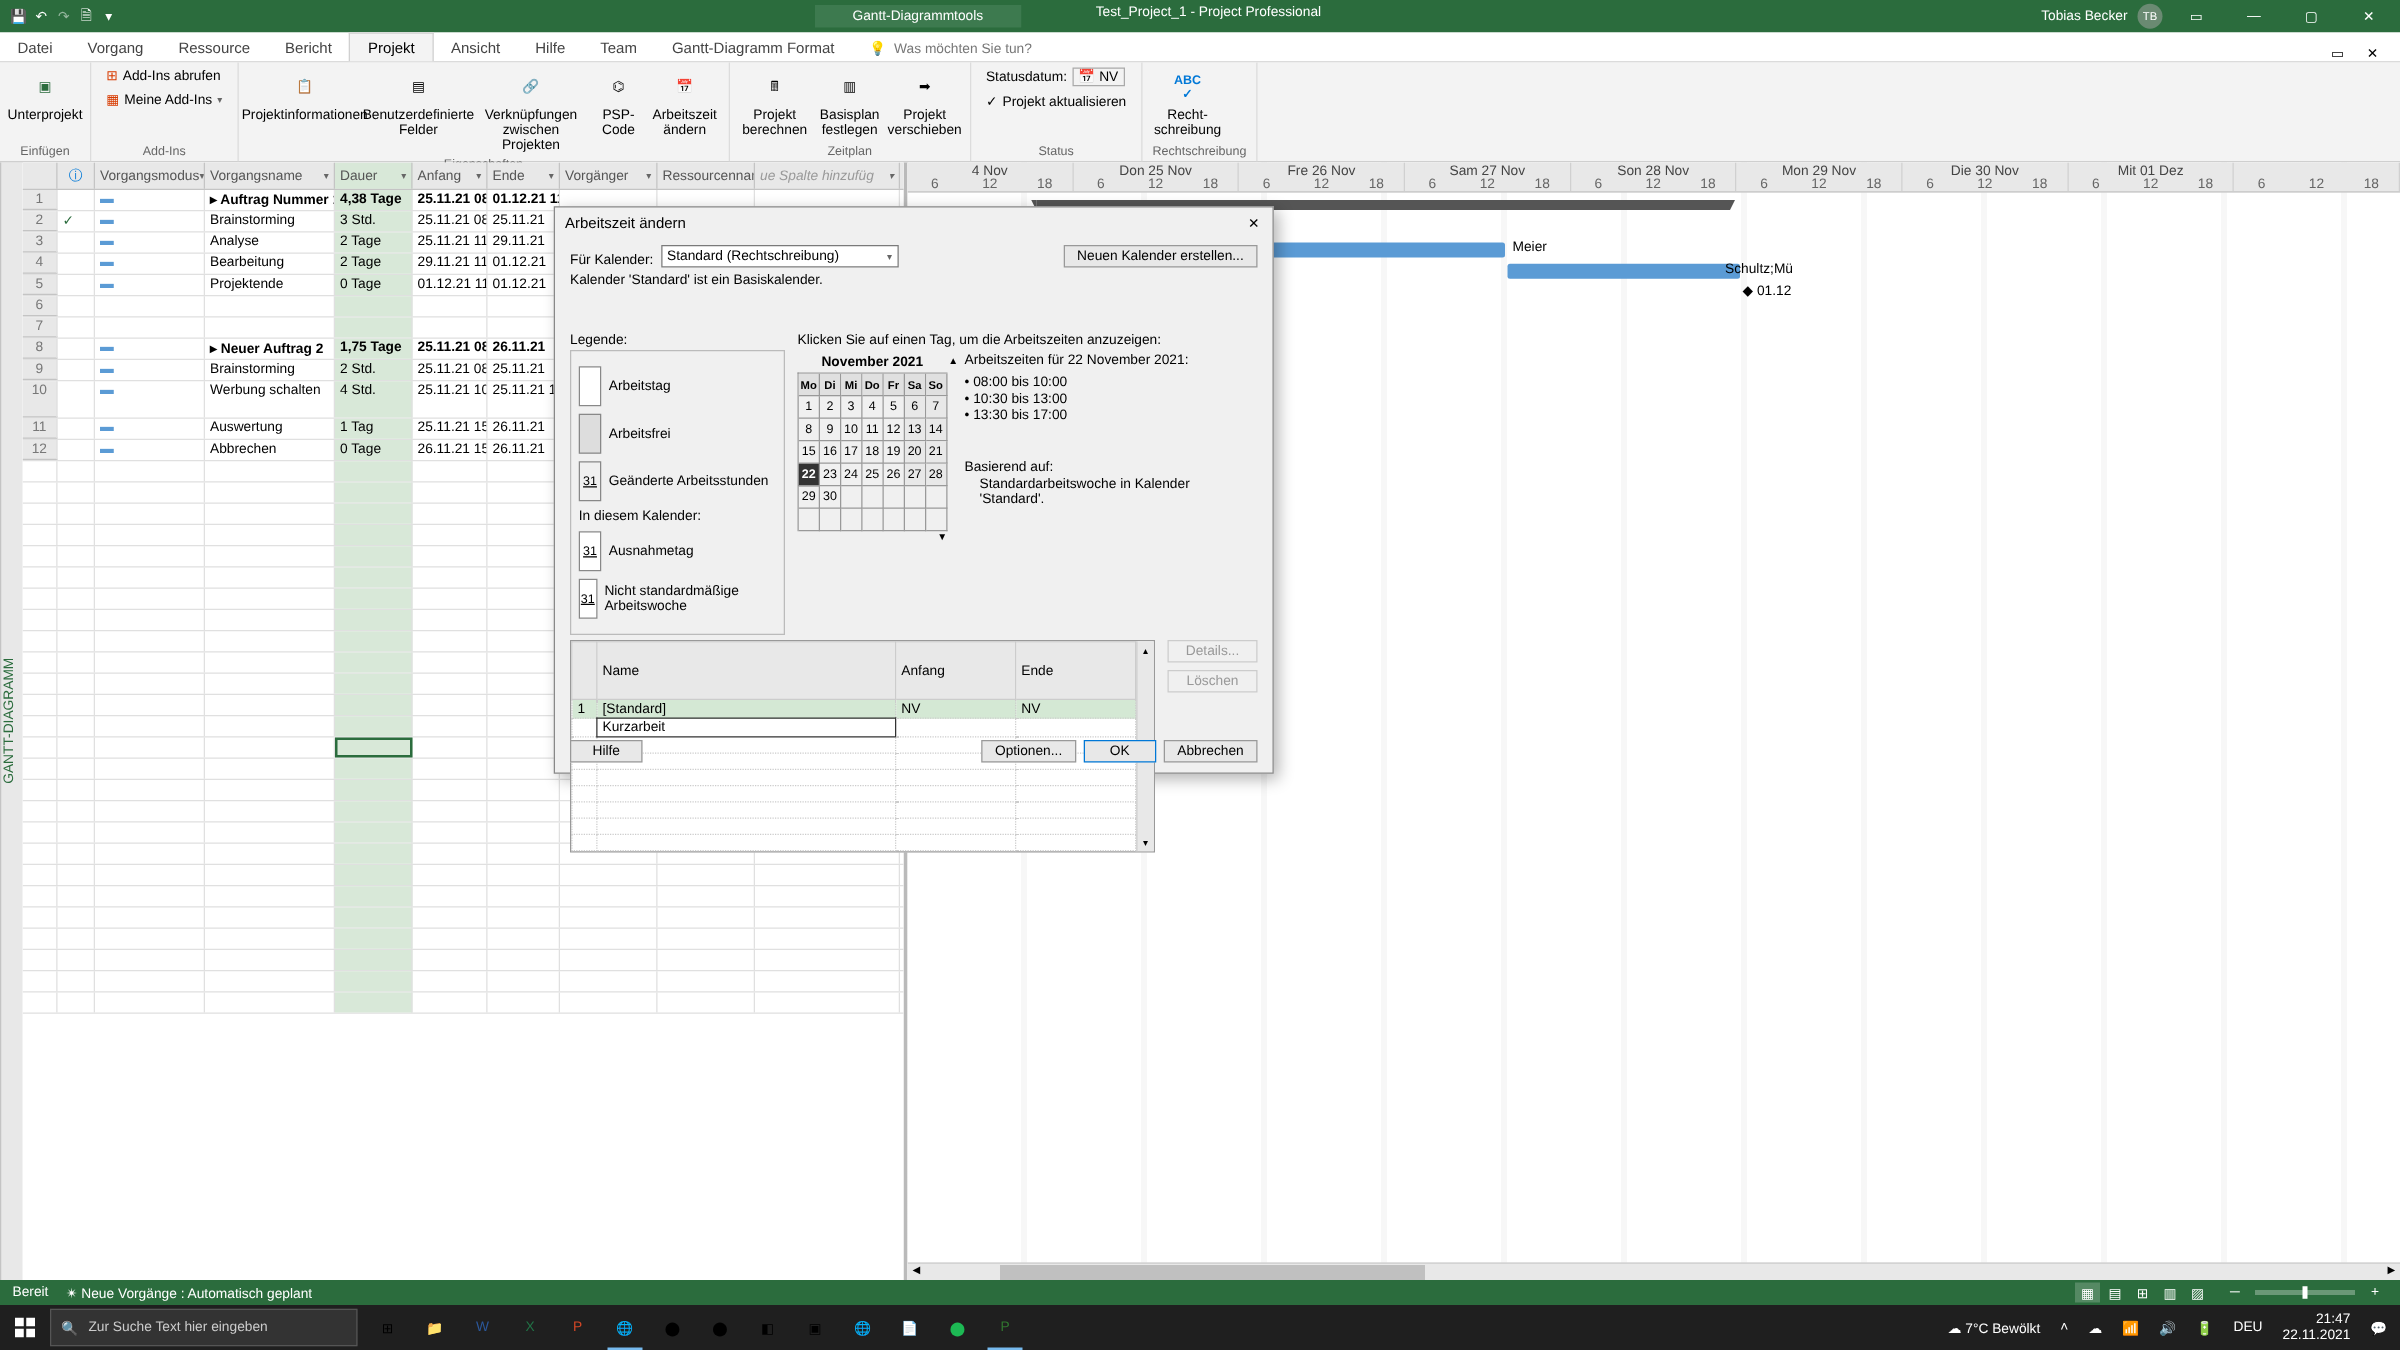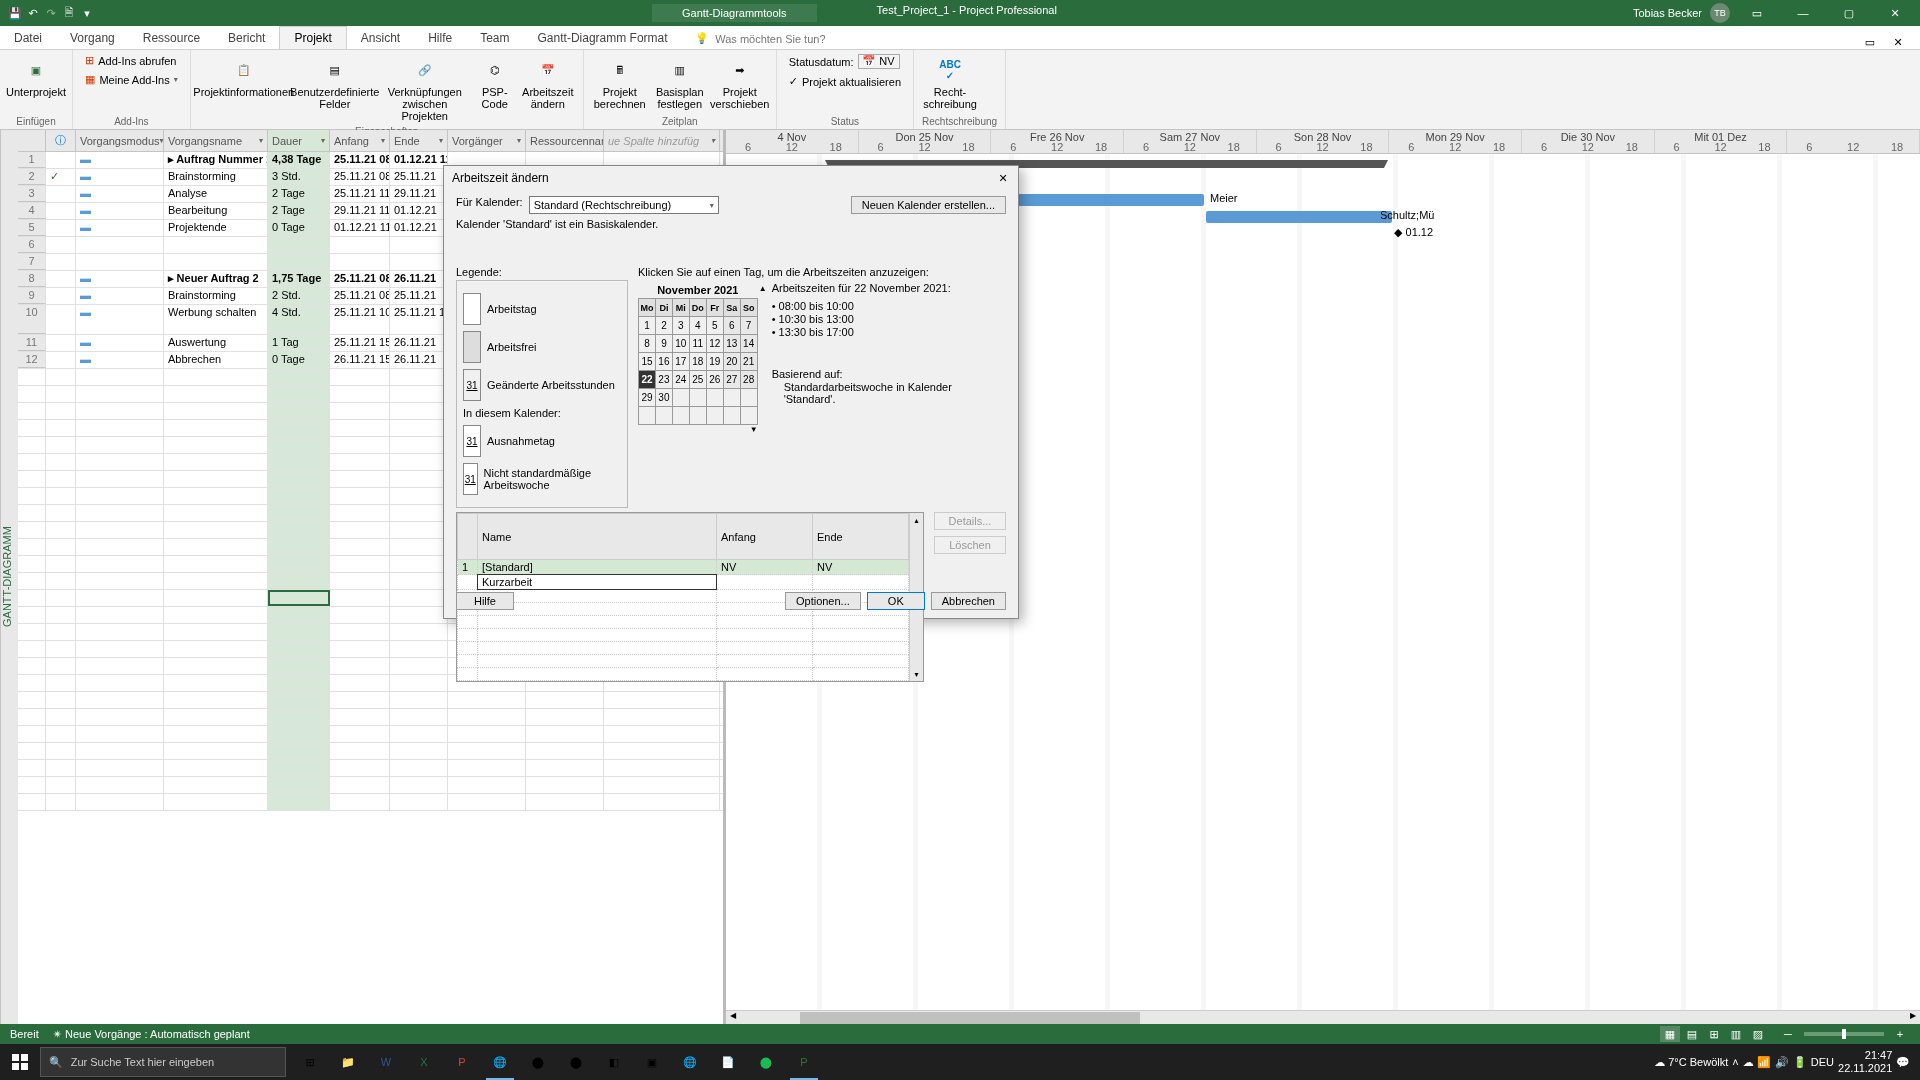--- a/index.html
+++ b/index.html
@@ -74,21 +74,21 @@
 .gantt-bar { position: absolute; height: 12px; background: #5b9bd5; border-radius: 2px; }
 .gantt-summary { position: absolute; height: 8px; background: #555; }
 .gantt-summary::before, .gantt-summary::after { content: ''; position: absolute; top: 0; width: 0; height: 0; border-top: 8px solid #555; }
 .gantt-summary::before { left: -4px; border-left: 4px solid transparent; }
 .gantt-summary::after { right: -4px; border-right: 4px solid transparent; }
 .gantt-label-txt { position: absolute; font-size: 11px; }
 .dialog { position: absolute; left: 443px; top: 165px; width: 576px; height: 454px; background: #f0f0f0; border: 1px solid #888; box-shadow: 4px 4px 12px rgba(0,0,0,0.3); }
 .dialog-title { height: 24px; display: flex; align-items: center; padding: 0 8px; font-size: 12px; }
 .dialog-close { position: absolute; right: 0; top: 0; width: 30px; height: 24px; display: flex; align-items: center; justify-content: center; cursor: pointer; }
 .dialog-body { padding: 6px 12px; }
-.dlg-row { display: flex; align-items: flex-start; gap: 6px; margin-bottom: 4px; font-size: 11px; }
+.dlg-row { display: flex; align-items: flex-end; gap: 6px; margin-bottom: 4px; font-size: 11px; }
 .dlg-select { flex: 0 0 190px; border: 1px solid #7a7a7a; background: white; padding: 1px 4px; height: 18px; display: flex; justify-content: space-between; align-items: center; }
 .dlg-btn { border: 1px solid #999; background: #e8e8e8; padding: 2px 10px; cursor: pointer; font-size: 11px; }
 .dlg-btn.default { border: 1px solid #0078d7; }
 
 .legend-box { border: 1px solid #bbb; padding: 6px; width: 172px; font-size: 11px; }
 .legend-item { display: flex; align-items: center; gap: 6px; margin: 6px 0; }
 .legend-sq { width: 18px; height: 32px; border: 1px solid #888; }
 .legend-sq.num { display: flex; align-items: center; justify-content: center; text-decoration: underline; font-size: 10px; }
 
 .cal-section { display: flex; gap: 10px; margin-top: 36px; }
@@ -129,21 +129,21 @@
 .sb-icon { width: 20px; height: 16px; display: flex; align-items: center; justify-content: center; cursor: pointer; }
 .sb-icon.active { background: rgba(255,255,255,0.2); }
 
 
 .taskbar { position: absolute; bottom: 0; left: 0; right: 0; height: 36px; background: #1f1f1f; display: flex; align-items: center; }
 .tb-start { width: 40px; height: 36px; display: flex; align-items: center; justify-content: center; cursor: pointer; }
 .tb-search { flex: 0 0 246px; height: 30px; background: #333; border: 1px solid #555; color: #ccc; padding: 0 8px; display: flex; align-items: center; gap: 8px; }
 .tb-apps { display: flex; gap: 2px; margin-left: 6px; }
 .tb-app { width: 36px; height: 36px; display: flex; align-items: center; justify-content: center; cursor: pointer; position: relative; }
 .tb-app.active::after { content: ''; position: absolute; bottom: 0; left: 4px; right: 4px; height: 2px; background: #76b9ed; }
-.tb-tray { margin-left: auto; display: flex; align-items: center; gap: 4px; padding: 0 10px; color: #fff; font-size: 11px; }
+.tb-tray { margin-left: auto; display: flex; align-items: center; gap: 16px; padding: 0 10px; color: #fff; font-size: 11px; }
 .tb-time { text-align: right; line-height: 1.2; }
 
 .chev { font-size: 8px; color: #666; }
 </style>
 </head>
 <body>
 
 <div class="titlebar">
   <div class="qat">
     <span class="qat-icon">💾</span>

